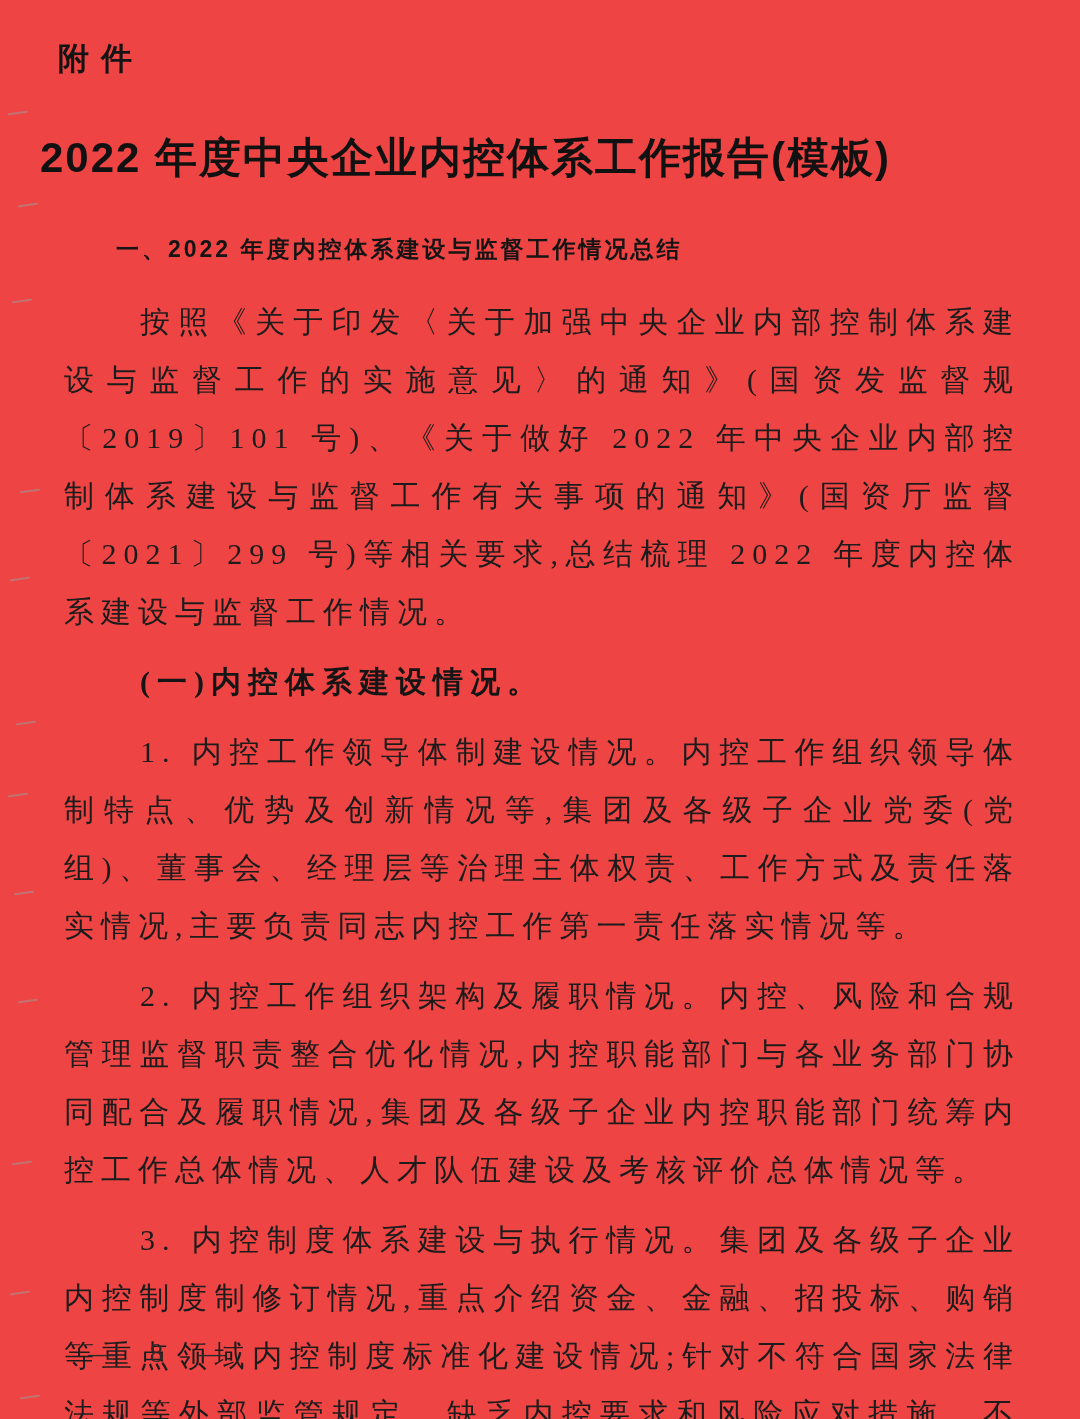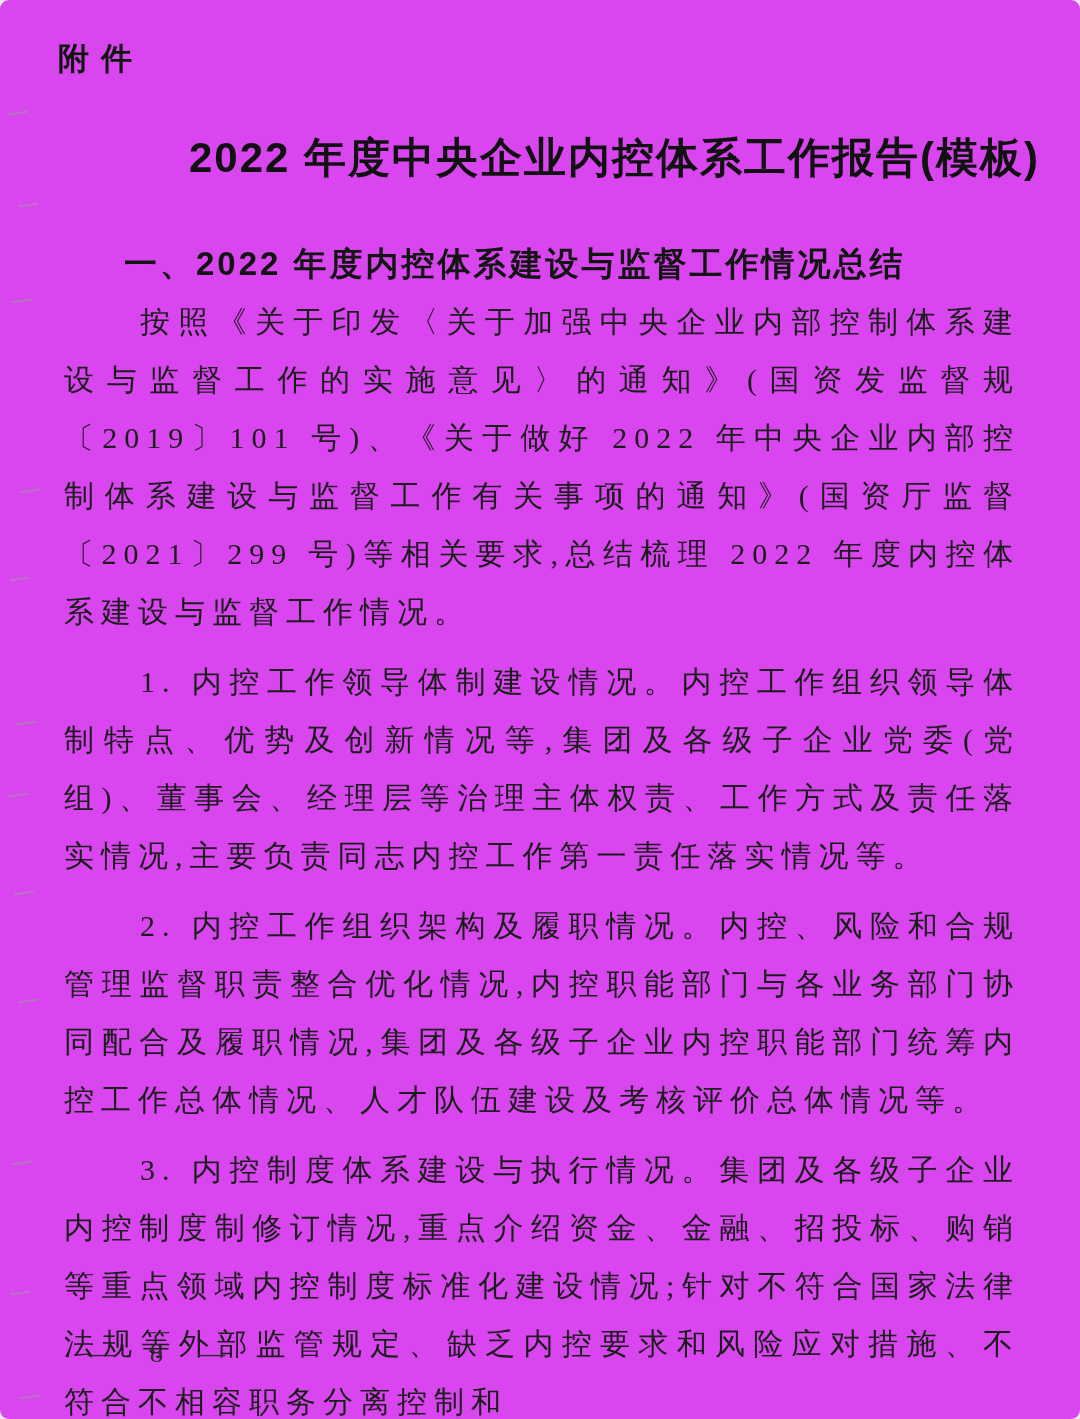--- a/index.html
+++ b/index.html
@@ -5,56 +5,55 @@
   html, body {
     margin: 0;
     padding: 0;
     background: #e9e9e9;
   }
   .page {
     position: relative;
     width: 1080px;
     height: 1419px;
     margin: 0 auto;
-    background: #d946ef;
+    background: #ef4444;
     color: #1f1f1f;
     font-family: "Liberation Serif", "DejaVu Serif", serif;
     overflow: hidden;
-    border-radius: 9px;
   }
   .attachment {
     position: absolute;
     left: 58px;
     top: 38px;
     font-size: 31px;
     letter-spacing: 12px;
     font-weight: 600;
     color: #141414;
   }
   .title {
     position: absolute;
     left: 40px;
     right: 40px;
     top: 130px;
     margin: 0;
-    text-align: right;
+    text-align: left;
     font-family: "Liberation Sans", "DejaVu Sans", sans-serif;
     font-size: 42px;
     font-weight: 700;
     letter-spacing: 2px;
     color: #111;
     white-space: nowrap;
   }
   .section-heading {
     position: absolute;
     left: 116px;
     top: 234px;
-    margin: 8px;
+    margin: 0;
     font-family: "Liberation Sans", "DejaVu Sans", sans-serif;
-    font-size: 33px;
+    font-size: 23px;
     font-weight: 700;
     letter-spacing: 3px;
     color: #141414;
     white-space: nowrap;
   }
   .content {
     position: absolute;
     left: 52px;
     right: 48px;
     top: 281px;
@@ -110,20 +109,21 @@
   <div class="scan-mark" style="left:20px; top:1396px;"></div>
 
   <div class="attachment">附件</div>
 
   <h1 class="title">2022 年度中央企业内控体系工作报告(模板)</h1>
 
   <h2 class="section-heading">一、2022 年度内控体系建设与监督工作情况总结</h2>
 
   <div class="content">
     <p>按照《关于印发〈关于加强中央企业内部控制体系建设与监督工作的实施意见〉的通知》(国资发监督规〔2019〕101 号)、《关于做好 2022 年中央企业内部控制体系建设与监督工作有关事项的通知》(国资厅监督〔2021〕299 号)等相关要求,总结梳理 2022 年度内控体系建设与监督工作情况。</p>
+    <p class="sub-heading">(一)内控体系建设情况。</p>
     <p>1. 内控工作领导体制建设情况。内控工作组织领导体制特点、优势及创新情况等,集团及各级子企业党委(党组)、董事会、经理层等治理主体权责、工作方式及责任落实情况,主要负责同志内控工作第一责任落实情况等。</p>
     <p>2. 内控工作组织架构及履职情况。内控、风险和合规管理监督职责整合优化情况,内控职能部门与各业务部门协同配合及履职情况,集团及各级子企业内控职能部门统筹内控工作总体情况、人才队伍建设及考核评价总体情况等。</p>
     <p>3. 内控制度体系建设与执行情况。集团及各级子企业内控制度制修订情况,重点介绍资金、金融、招投标、购销等重点领域内控制度标准化建设情况;针对不符合国家法律法规等外部监管规定、缺乏内控要求和风险应对措施、不符合不相容职务分离控制和</p>
   </div>
 
   <div class="page-number">— 8 —</div>
 
 </div>
 
 </body></html>

